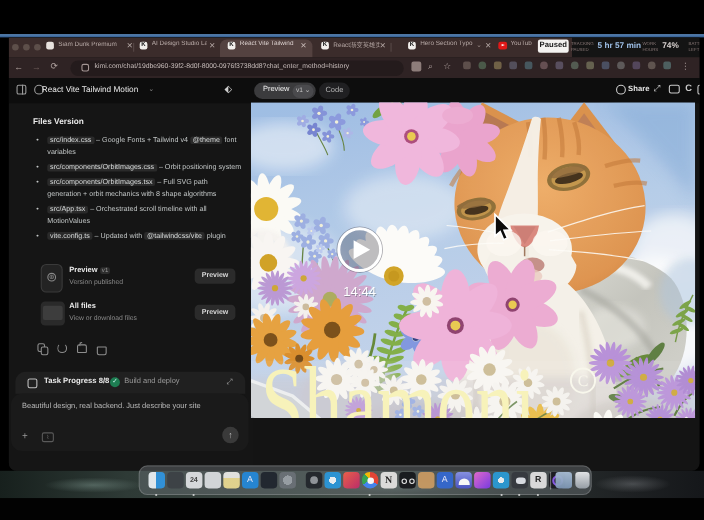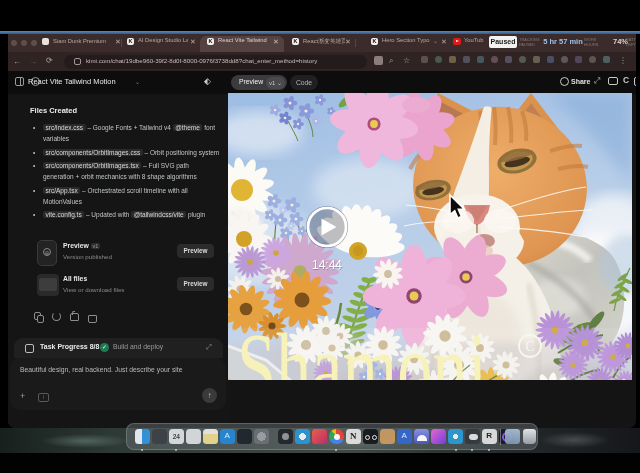--- a/index.html
+++ b/index.html
@@ -8,21 +8,21 @@
 .li::before{content:"•";position:absolute;left:3px;color:#c2c6c6}
 .ch{background:#2a2a2a;border-radius:2px;padding:0 2.5px;color:#d8dbdb}
 .dk{position:absolute;top:5px;width:14.5px;height:14.5px;border-radius:3.5px;opacity:0.95}
 </style></head>
 <body>
 
 <div class="a" style="left:0;top:31px;width:640px;height:3px;background:linear-gradient(#5d88b8,#2f5a8e)"></div>
 
 <div class="a" id="win" style="left:8px;top:34px;width:628px;height:394px;background:#141414;border-radius:0 0 7px 7px;overflow:hidden">
 
-  <div class="a" style="left:0;top:0;width:628px;height:18px;background:#3b2c2b">
+  <div class="a" style="left:0;top:0;width:512px;height:18px;background:#3b2c2b">
     <div class="a" style="left:3px;top:6px;width:6px;height:6px;border-radius:50%;background:#5d4f4a"></div>
     <div class="a" style="left:13px;top:6px;width:6px;height:6px;border-radius:50%;background:#5d4f4a"></div>
     <div class="a" style="left:23px;top:6px;width:6px;height:6px;border-radius:50%;background:#5d4f4a"></div>
 
     <div class="a" style="left:34px;top:4px;width:7px;height:7px;border-radius:2px;background:#e8e2de"></div>
     <div class="a" style="left:45px;top:3.5px;width:60px;height:9px;font-size:5.8px;color:#b7a9a6;overflow:hidden;white-space:nowrap">Siam Dunk Premium</div>
     <div class="a" style="left:107px;top:4px;font-size:7px;color:#b5a8a5">✕</div>
 
     <div class="a" style="left:113px;top:5px;width:1px;height:8px;background:#574846"></div>
     <div class="a" style="left:119px;top:4px;width:7px;height:7px;border-radius:2px;background:#f2efec;color:#111;font-size:5.5px;font-weight:bold;text-align:center;line-height:7px">K</div>
@@ -45,21 +45,21 @@
     <div class="a" style="left:433px;top:4px;font-size:7px;color:#b5a8a5">✕</div>
 
     <div class="a" style="left:445px;top:4px;width:8px;height:7px;border-radius:2px;background:#e01818"></div>
     <div class="a" style="left:448px;top:6px;width:0;height:0;border-left:3px solid #fff;border-top:1.5px solid transparent;border-bottom:1.5px solid transparent"></div>
     <div class="a" style="left:456px;top:3px;width:26px;height:9px;font-size:5.8px;color:#b7a9a6;overflow:hidden;white-space:nowrap">YouTub</div>
 
     <div class="a" style="left:481px;top:2px;width:28px;height:12px;background:#f4f2f0;border-radius:2px;color:#1a1a1a;font-size:7px;font-weight:bold;text-align:center;line-height:12px">Paused</div>
     <div class="a" style="left:511px;top:3px;font-size:4px;color:#887776;line-height:5px">TRACKING<br>PAUSED</div>
     <div class="a" style="left:534px;top:3px;width:42px;font-size:7.5px;font-weight:bold;color:#9fc0e8;text-align:center">5 hr 57 min</div>
     <div class="a" style="left:576px;top:3px;font-size:4px;color:#887776;line-height:5px">WORK<br>HOURS</div>
-    <div class="a" style="left:594px;top:3px;width:26px;font-size:7.5px;font-weight:bold;color:#ddd6d4;text-align:right">74%</div>
+    <div class="a" style="left:594px;top:3px;width:26px;font-size:7.5px;font-weight:bold;color:#ddd6d4;text-align:left">74%</div>
     <div class="a" style="left:618px;top:3px;font-size:4px;color:#887776;line-height:5px">BATTERY<br>LEFT</div>
   </div>
 
   <div class="a" style="left:0;top:18px;width:628px;height:19px;background:#2f2324">
     <div class="a" style="left:5px;top:4.5px;font-size:8px;color:#b3a5a2">←</div>
     <div class="a" style="left:21px;top:4.5px;font-size:8px;color:#6e5d5a">→</div>
     <div class="a" style="left:38px;top:4px;font-size:8px;color:#b3a5a2">⟳</div>
     <div class="a" style="left:56px;top:2.5px;width:303px;height:14px;background:#241b1c;border-radius:7px">
       <span class="a" style="left:10px;top:3.5px;width:7px;height:7px;border:1px solid #a39593;border-radius:2px"></span>
       <span class="a" style="left:22px;top:2.5px;font-size:6.2px;color:#c9bebc;white-space:nowrap">kimi.com/chat/19dbe960-39f2-8d0f-8000-0976f3738dd8?chat_enter_method=history</span>
@@ -81,38 +81,38 @@
     <div class="a" style="left:567px;top:4px;width:7px;height:7px;border-radius:2px;background:#6d5d80;opacity:0.6"></div>
     <div class="a" style="left:581px;top:4px;width:7px;height:7px;border-radius:50%;background:#80756d;opacity:0.6"></div>
     <div class="a" style="left:595px;top:4px;width:7px;height:7px;border-radius:2px;background:#5d8080;opacity:0.65"></div>
     <div class="a" style="left:611px;top:4px;font-size:8px;color:#b3a5a2;letter-spacing:1px">⋮</div>
   </div>
 
   <div class="a" style="left:0;top:37px;width:628px;height:23px;background:#0d0d0d">
     <div class="a" style="left:7px;top:6px;width:9px;height:9px;border:1px solid #9a9a9a;border-radius:2px"></div>
     <div class="a" style="left:9.5px;top:6px;width:3px;height:9px;border-right:1px solid #9a9a9a"></div>
     <div class="a" style="left:23px;top:6px;width:9px;height:9px;border:1px solid #9a9a9a;border-radius:50%"></div>
-    <div class="a" style="left:20px;top:4px;font-size:7.5px;color:#e8e8e8;line-height:14px">React Vite Tailwind Motion</div>
+    <div class="a" style="left:30px;top:4px;font-size:7.5px;color:#e8e8e8;line-height:14px">React Vite Tailwind Motion</div>
     <div class="a" style="left:127px;top:4px;font-size:6px;color:#8a8a8a;line-height:14px">⌄</div>
     <div class="a" style="left:196px;top:5px;font-size:9px;color:#cfcfcf">⬖</div>
     <div class="a" style="left:223px;top:4px;width:56px;height:15px;background:#3b3b3d;border-radius:7.5px">
       <span class="a" style="left:8px;top:2.5px;font-size:6.8px;color:#f0f0f0">Preview</span>
       <span class="a" style="left:35px;top:1.5px;width:19px;height:12px;background:#4a4a4d;border-radius:6px;color:#c5c5c5;font-size:6px;text-align:center;line-height:12px">v1 ⌄</span>
     </div>
     <div class="a" style="left:282px;top:4px;width:28px;height:15px;background:#202022;border-radius:7.5px;color:#b5b5b5;font-size:6.8px;text-align:center;line-height:15px">Code</div>
     <div class="a" style="left:552px;top:6px;width:9px;height:9px;border:1px solid #c9c9c9;border-radius:50%"></div>
     <div class="a" style="left:563px;top:3.5px;font-size:7px;color:#e3e3e3;line-height:14px;font-weight:bold">Share</div>
     <div class="a" style="left:586px;top:5px;font-size:8px;color:#c9c9c9">⤢</div>
     <div class="a" style="left:600px;top:6px;width:10px;height:8px;border:1px solid #c9c9c9;border-radius:2px"></div>
     <div class="a" style="left:615px;top:3.5px;font-size:8.5px;color:#c9c9c9;font-weight:bold">C</div>
     <div class="a" style="left:626px;top:6px;width:8px;height:9px;border:1px solid #c9c9c9;border-radius:2px"></div>
   </div>
 
   <div class="a" id="sidebar" style="left:0;top:60px;width:222px;height:334px;background:#151515;color:#c9cdcd">
-    <div class="a" style="left:22px;top:12px;font-size:7.5px;font-weight:bold;color:#ececec">Files Created</div>
+    <div class="a" style="left:22px;top:12px;font-size:7.5px;font-weight:bold;color:#ececec">Files Version</div>
     <div class="a" id="list" style="left:22px;top:28px;width:191px;font-size:6.5px;line-height:11px;color:#c2c6c6">
       <div class="li"><span class="ch">src/index.css</span> – Google Fonts + Tailwind v4 <span class="ch">@theme</span> font variables</div>
       <div class="li"><span class="ch">src/components/OrbitImages.css</span> – Orbit positioning system</div>
       <div class="li"><span class="ch">src/components/OrbitImages.tsx</span> – Full SVG path generation + orbit mechanics with 8 shape algorithms</div>
       <div class="li"><span class="ch">src/App.tsx</span> – Orchestrated scroll timeline with all MotionValues</div>
       <div class="li"><span class="ch">vite.config.ts</span> – Updated with <span class="ch">@tailwindcss/vite</span> plugin</div>
     </div>
 
     <div class="a" style="left:22px;top:143px;width:184px;height:32px">
       <div class="a" style="left:7px;top:3px;width:20px;height:26px;background:#232323;border:1px solid #3a3a3a;border-radius:5px"></div>

